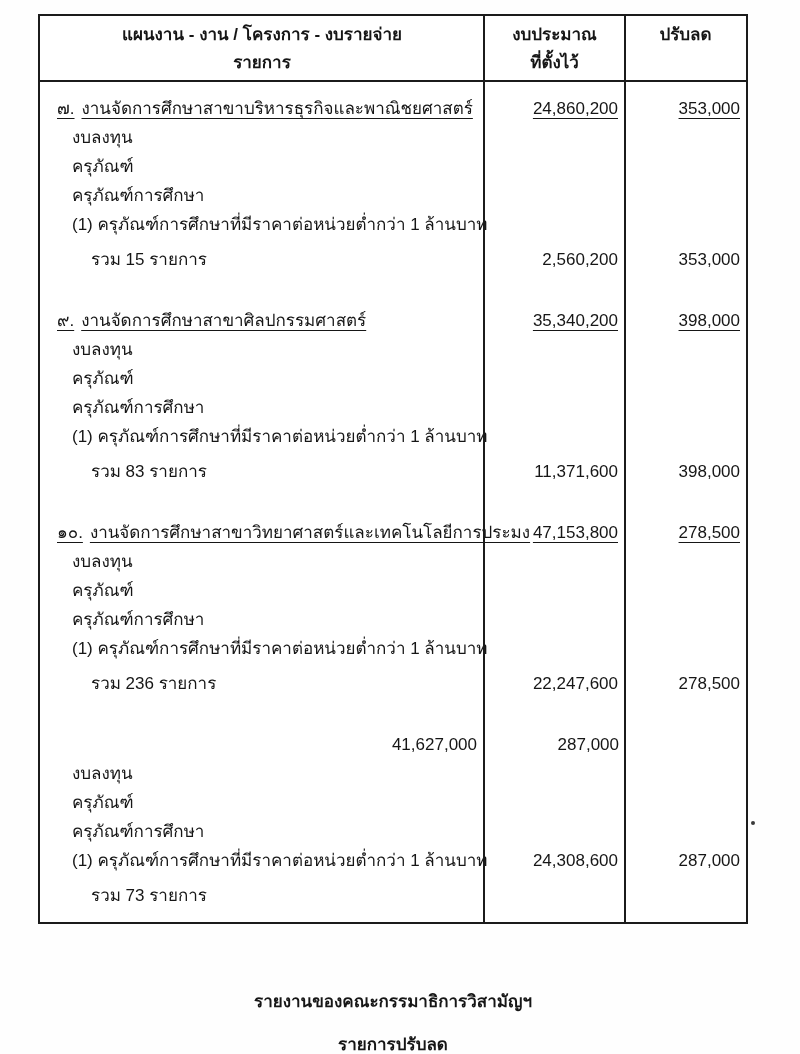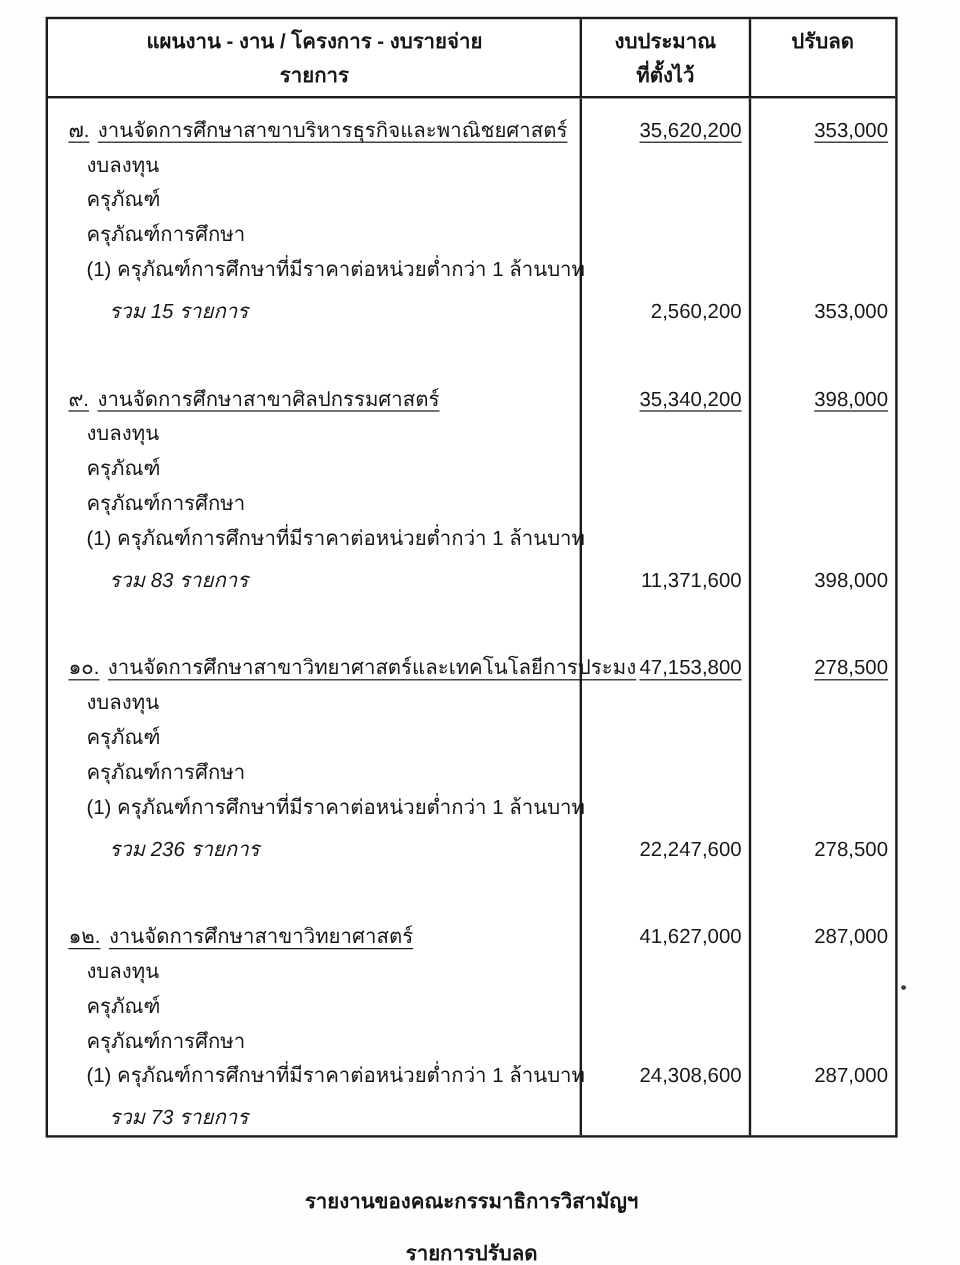--- a/index.html
+++ b/index.html
@@ -52,34 +52,34 @@
     background: #1b1b1b;
   }
   .vsep.s1 { left: 443px; }
   .vsep.s2 { left: 584px; }
   .tbody {
     position: relative;
     min-height: 840px;
     padding-top: 12px;
     font-size: 17px;
   }
-  .section + .section { margin-top: 44px; }
+  .section + .section { margin-top: 32px; }
   .line {
     display: grid;
     grid-template-columns: 444px 141px 121px;
     height: 29px;
     align-items: center;
     line-height: 29px;
     white-space: nowrap;
   }
   .line.total-line { margin-top: 6px; }
   .c1 { overflow: visible; }
   .pl-num   { padding-left: 17px; }
   .pl-sub   { padding-left: 32px; }
-  .pl-total { padding-left: 51px; font-style: italic; }
+  .pl-total { padding-left: 51px; }
   .secnum { margin-right: 7px; }
   .amt { text-align: right; }
   .amt.c2 { padding-right: 7px; }
   .amt.c3 { padding-right: 6px; }
   .u { text-decoration: underline; text-decoration-thickness: 1px; text-underline-offset: 4px; }
   
   .footer {
     position: absolute;
     left: 38px;
     top: 987px;
@@ -126,21 +126,21 @@
 
     <div class="tbody">
       <div class="vsep s1"></div>
       <div class="vsep s2"></div>
 
       <div class="section">
         <div class="line">
           <div class="c1 pl-num">
             <span class="secnum u">๗.</span><span class="u">งานจัดการศึกษาสาขาบริหารธุรกิจและพาณิชยศาสตร์</span>
           </div>
-          <div class="amt c2 u">35,620,200</div>
+          <div class="amt c2 u">24,860,200</div>
           <div class="amt c3 u">353,000</div>
         </div>
         <div class="line">
           <div class="c1 pl-sub">งบลงทุน</div>
             <div class="amt c2"></div>
             <div class="amt c3"></div>
         </div>
         <div class="line">
           <div class="c1 pl-sub">ครุภัณฑ์</div>
             <div class="amt c2"></div>
@@ -228,23 +228,20 @@
         </div>
         <div class="line total-line">
           <div class="c1 pl-total">รวม 236 รายการ</div>
           <div class="amt c2">22,247,600</div>
           <div class="amt c3">278,500</div>
         </div>
       </div>
 
       <div class="section">
         <div class="line">
-          <div class="c1 pl-num">
-            <span class="secnum u">๑๒.</span><span class="u">งานจัดการศึกษาสาขาวิทยาศาสตร์</span>
-          </div>
           <div class="amt c2">41,627,000</div>
           <div class="amt c3">287,000</div>
         </div>
         <div class="line">
           <div class="c1 pl-sub">งบลงทุน</div>
             <div class="amt c2"></div>
             <div class="amt c3"></div>
         </div>
         <div class="line">
           <div class="c1 pl-sub">ครุภัณฑ์</div>

